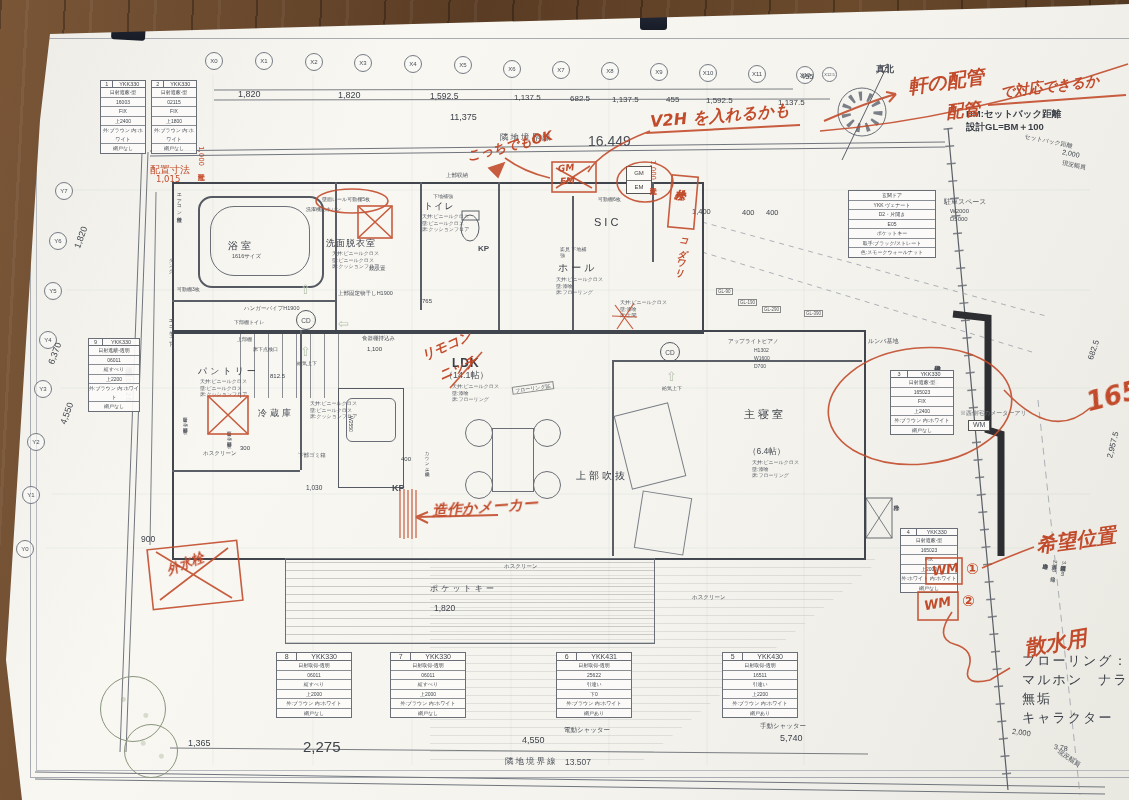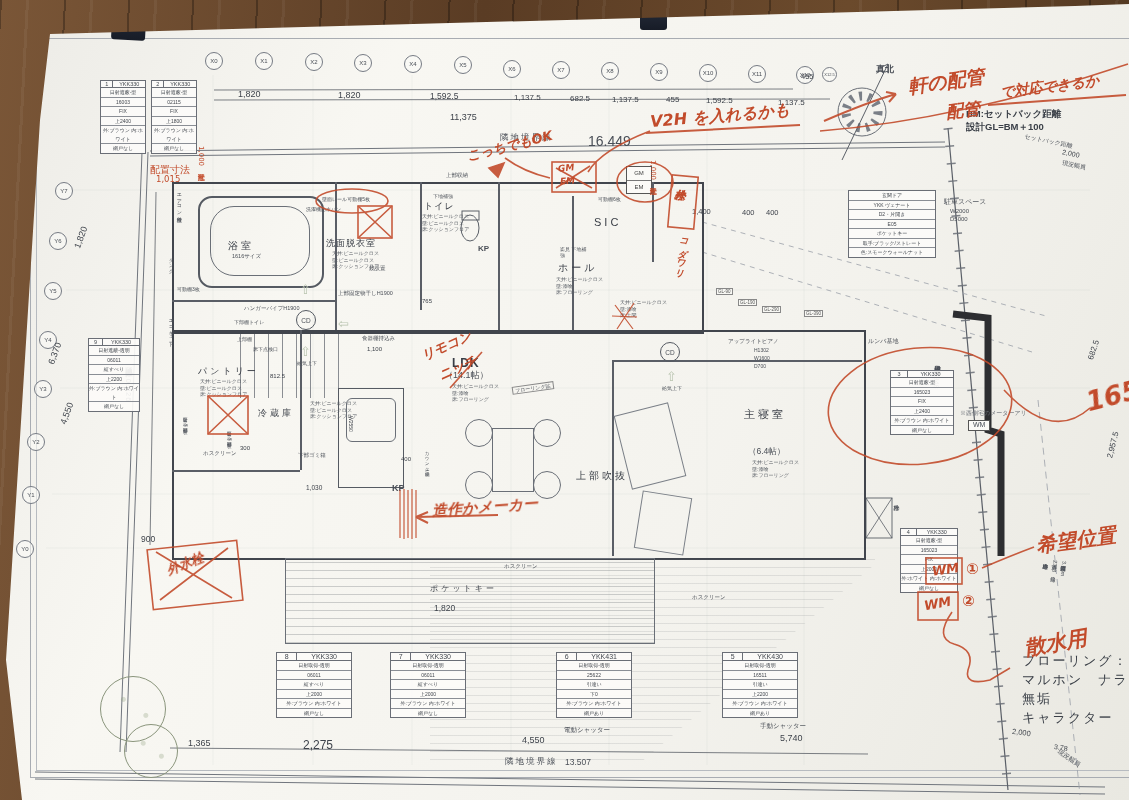--- a/index.html
+++ b/index.html
@@ -141,21 +141,21 @@
     <span class="lb" style="left:1062px;top:162px;font-size:6px;transform:rotate(12deg);">現況幅員</span>
     <span class="lb dim" style="left:1012px;top:728px;font-size:7.5px;transform:rotate(8deg);">2,000</span>
     <span class="lb dim" style="left:1054px;top:744px;font-size:7px;transform:rotate(8deg);">3.78</span>
     <span class="lb" style="left:1056px;top:754px;font-size:6.5px;transform:rotate(35deg);">現況幅員</span>
 
     <span class="lb dim" style="left:70px;top:232px;font-size:9px;transform:rotate(-70deg);">1,820</span>
     <span class="lb dim" style="left:44px;top:348px;font-size:9px;transform:rotate(-70deg);">6,370</span>
     <span class="lb dim" style="left:56px;top:408px;font-size:9px;transform:rotate(-70deg);">4,550</span>
     <span class="lb dim" style="left:141px;top:534px;font-size:8.5px;">900</span>
     <span class="lb dim" style="left:188px;top:738px;font-size:9px;">1,365</span>
-    <span class="lb dim" style="left:303px;top:738px;font-size:12px;">2,275</span>
+    <span class="lb dim" style="left:303px;top:738px;font-size:15px;">2,275</span>
     <span class="lb dim" style="left:522px;top:735px;font-size:9px;">4,550</span>
     <span class="lb dim" style="left:780px;top:733px;font-size:9px;">5,740</span>
     <span class="lb dim" style="left:1084px;top:345px;font-size:8px;transform:rotate(-72deg);">682.5</span>
     <span class="lb dim" style="left:1100px;top:440px;font-size:8px;transform:rotate(-76deg);">2,957.5</span>
 
     <span class="lb" style="left:876px;top:64px;font-size:9px;font-weight:bold;">真北</span>
     <span class="lb" style="left:966px;top:108px;font-size:9.5px;font-weight:bold;color:#3b4048;">BM:セットバック距離</span>
     <span class="lb" style="left:966px;top:121px;font-size:9.5px;font-weight:bold;color:#3b4048;">設計GL=BM＋100</span>
 
     <div class="w" style="left:172px;top:182px;width:528px;height:148px;"></div>

